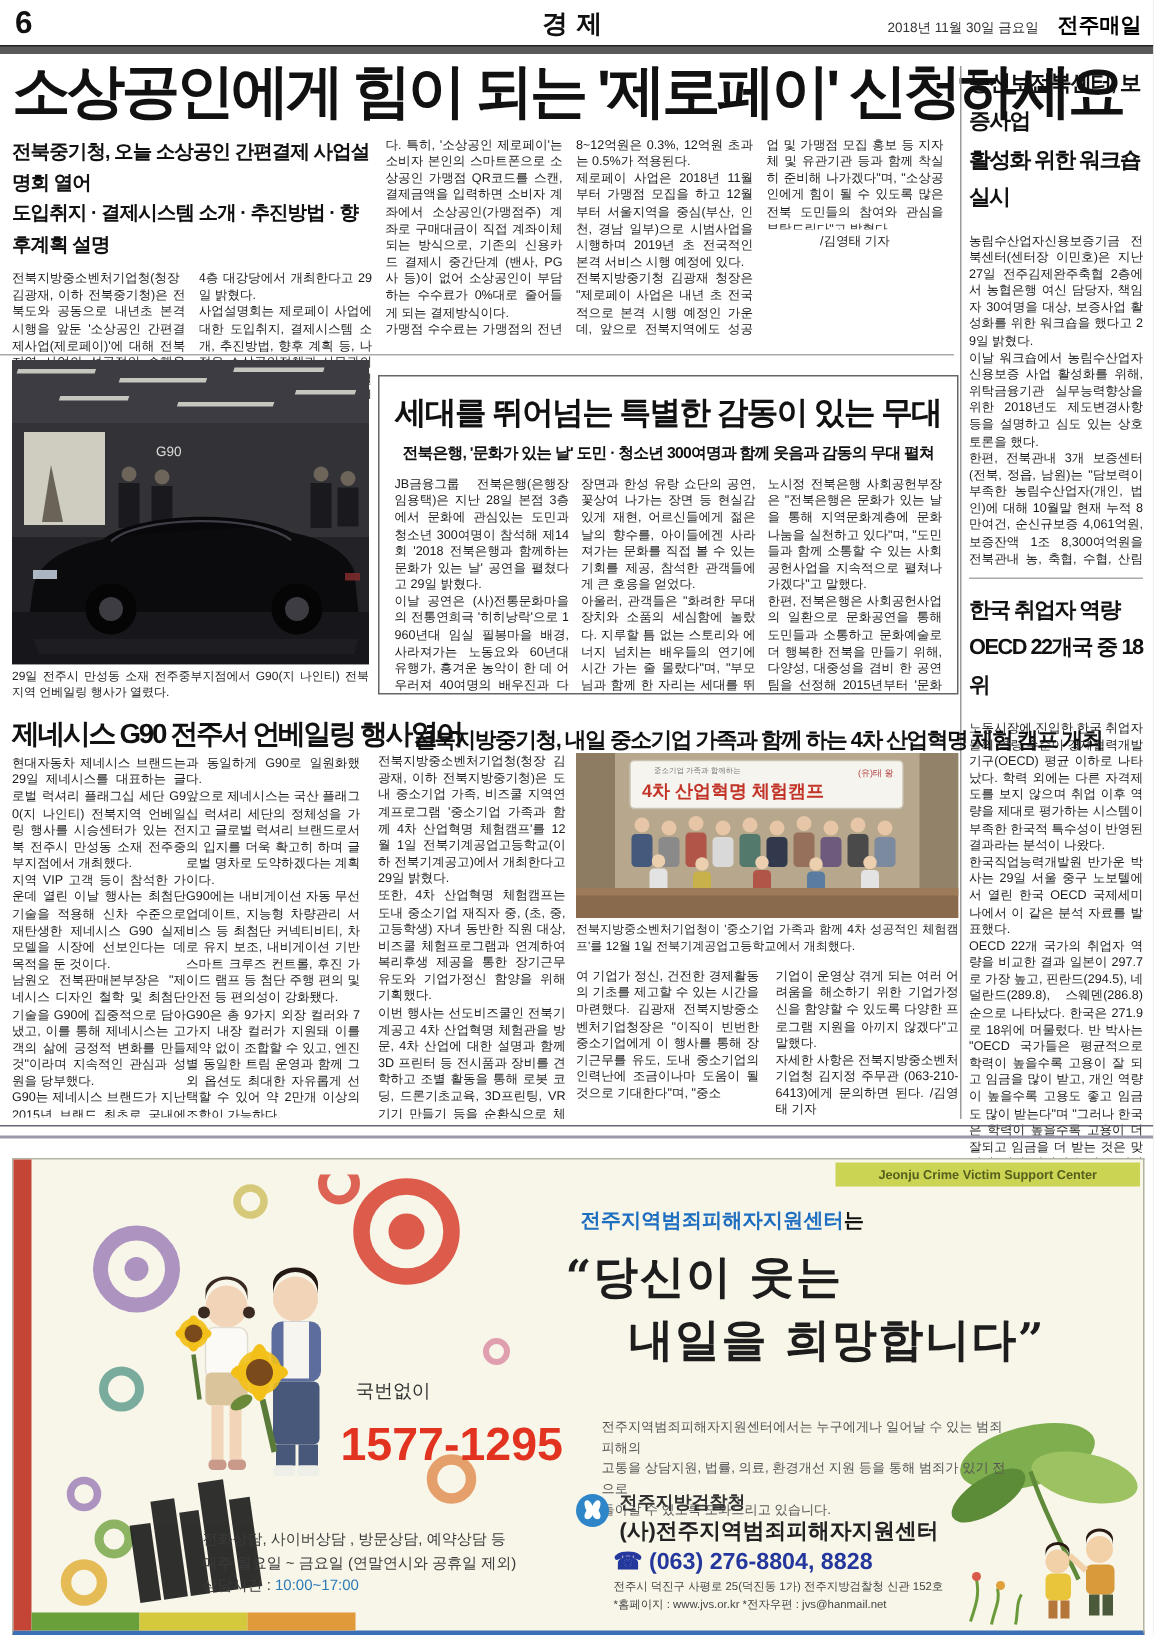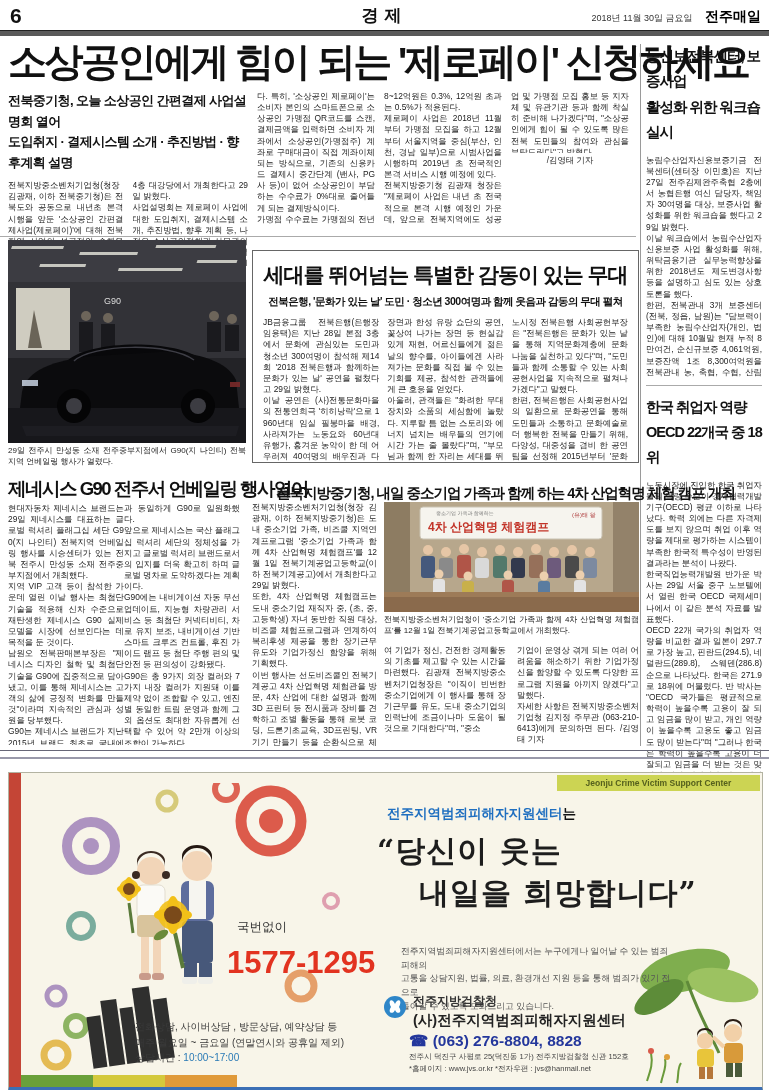--- a/index.html
+++ b/index.html
@@ -245,21 +245,21 @@
           <rect x="118" y="78" width="12" height="16" rx="3" fill="#b05548"></rect>
         <circle cx="160" cy="74" r="4.5" fill="#eccfae"></circle>
           <rect x="154" y="79" width="12" height="15" rx="3" fill="#5a7ca0"></rect>
         <circle cx="196" cy="73" r="4.5" fill="#eccfae"></circle>
           <rect x="190" y="78" width="12" height="16" rx="3" fill="#e3e3e3"></rect>
       </g>
       <rect y="90" width="255" height="20" fill="#8a6a4c"></rect>
       <rect y="90" width="255" height="5" fill="#9d7b58"></rect>
     </svg>
   </div>
-  <div class="caption abs" style="left:384px;top:615px;width:255px;">전북지방중소벤처기업청이 '중소기업 가족과 함께 4차 산업혁명 체험캠프'를 12월 1일 전북기계공업고등학교에서 개최했다.</div>
+  <div class="caption abs" style="left:384px;top:615px;width:255px;">전북지방중소벤처기업청이 '중소기업 가족과 함께 4차 성공적인 체험캠프'를 12월 1일 전북기계공업고등학교에서 개최했다.</div>
   <div class="bodytext abs" style="left:384px;top:645px;width:122px;height:100px;">여 기업가 정신, 건전한 경제활동의 기초를 제고할 수 있는 시간을 마련했다. 김광재 전북지방중소벤처기업청장은 "이직이 빈번한 중소기업에게 이 행사를 통해 장기근무를 유도, 도내 중소기업의 인력난에 조금이나마 도움이 될 것으로 기대한다"며, "중소</div>
   <div class="bodytext abs" style="left:517px;top:645px;width:122px;height:100px;">기업이 운영상 겪게 되는 여러 어려움을 해소하기 위한 기업가정신을 함양할 수 있도록 다양한 프로그램 지원을 아끼지 않겠다"고 말했다.
 자세한 사항은 전북지방중소벤처기업청 김지정 주무관 (063-210-6413)에게 문의하면 된다.   /김영태 기자</div>
 
   <div class="dblrule" style="top:750px;"></div>
 
   <div class="ad">
     <div class="redbar"></div>
     <div class="strip" style="left:12px;width:72px;background:#6aa03a;"></div>
     <div class="strip" style="left:84px;width:72px;background:#d4c93c;"></div>

